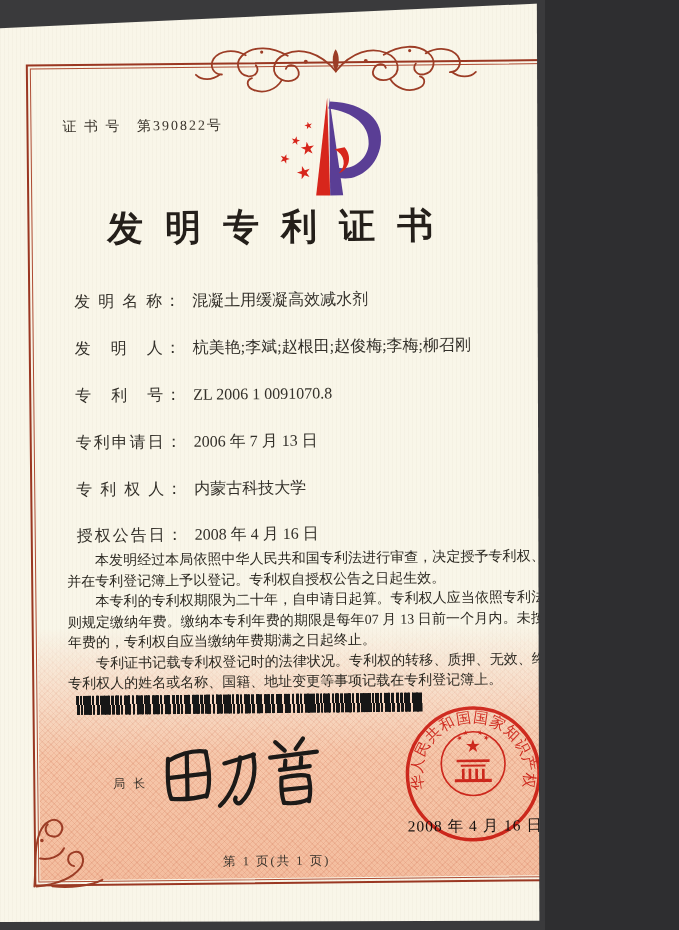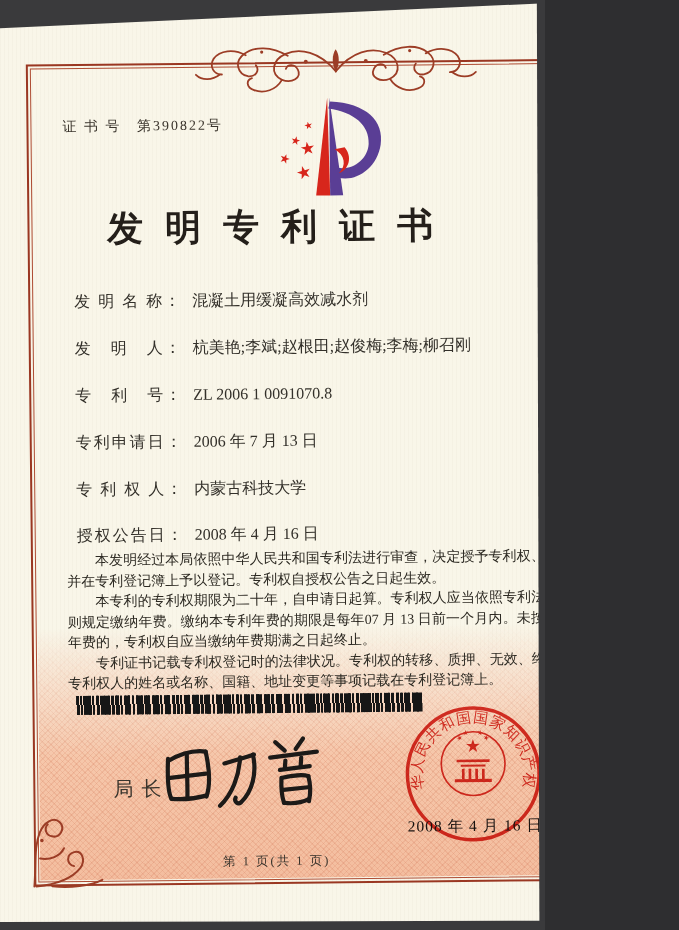--- a/index.html
+++ b/index.html
@@ -42,21 +42,21 @@
     line-height:20.5px;color:#2c2922;}
   .body-text p{margin:0;text-indent:2em;text-align:justify;}
 
   .barcode{position:absolute;left:74px;top:694px;width:346px;height:19px;
     background-image:
       repeating-linear-gradient(90deg,#161616 0 2px,transparent 2px 4px),
       repeating-linear-gradient(90deg,#161616 0 3px,transparent 3px 10px),
       repeating-linear-gradient(90deg,#161616 0 1px,transparent 1px 7px),
       repeating-linear-gradient(90deg,#161616 0 2px,transparent 2px 13px);}
 
-  .signer{position:absolute;left:110px;top:774px;font-size:20px;letter-spacing:8px;color:#3a352d;}
+  .signer{position:absolute;left:110px;top:774px;font-size:12px;letter-spacing:8px;color:#3a352d;}
   .signature{position:absolute;left:150px;top:730px;width:178px;height:92px;transform:rotate(-3deg);}
 
   .office-seal{position:absolute;left:398px;top:704px;width:144px;height:144px;
     mix-blend-mode:multiply;opacity:.94;}
   .issue-date{position:absolute;left:404px;top:818px;font-size:15.5px;letter-spacing:1px;color:#17120f;}
 
   .tax-stamp{position:absolute;left:545px;top:76px;width:128px;height:140px;
     mix-blend-mode:multiply;opacity:.9;}
 
   .footer{position:absolute;left:0;top:853px;width:100%;text-align:center;

